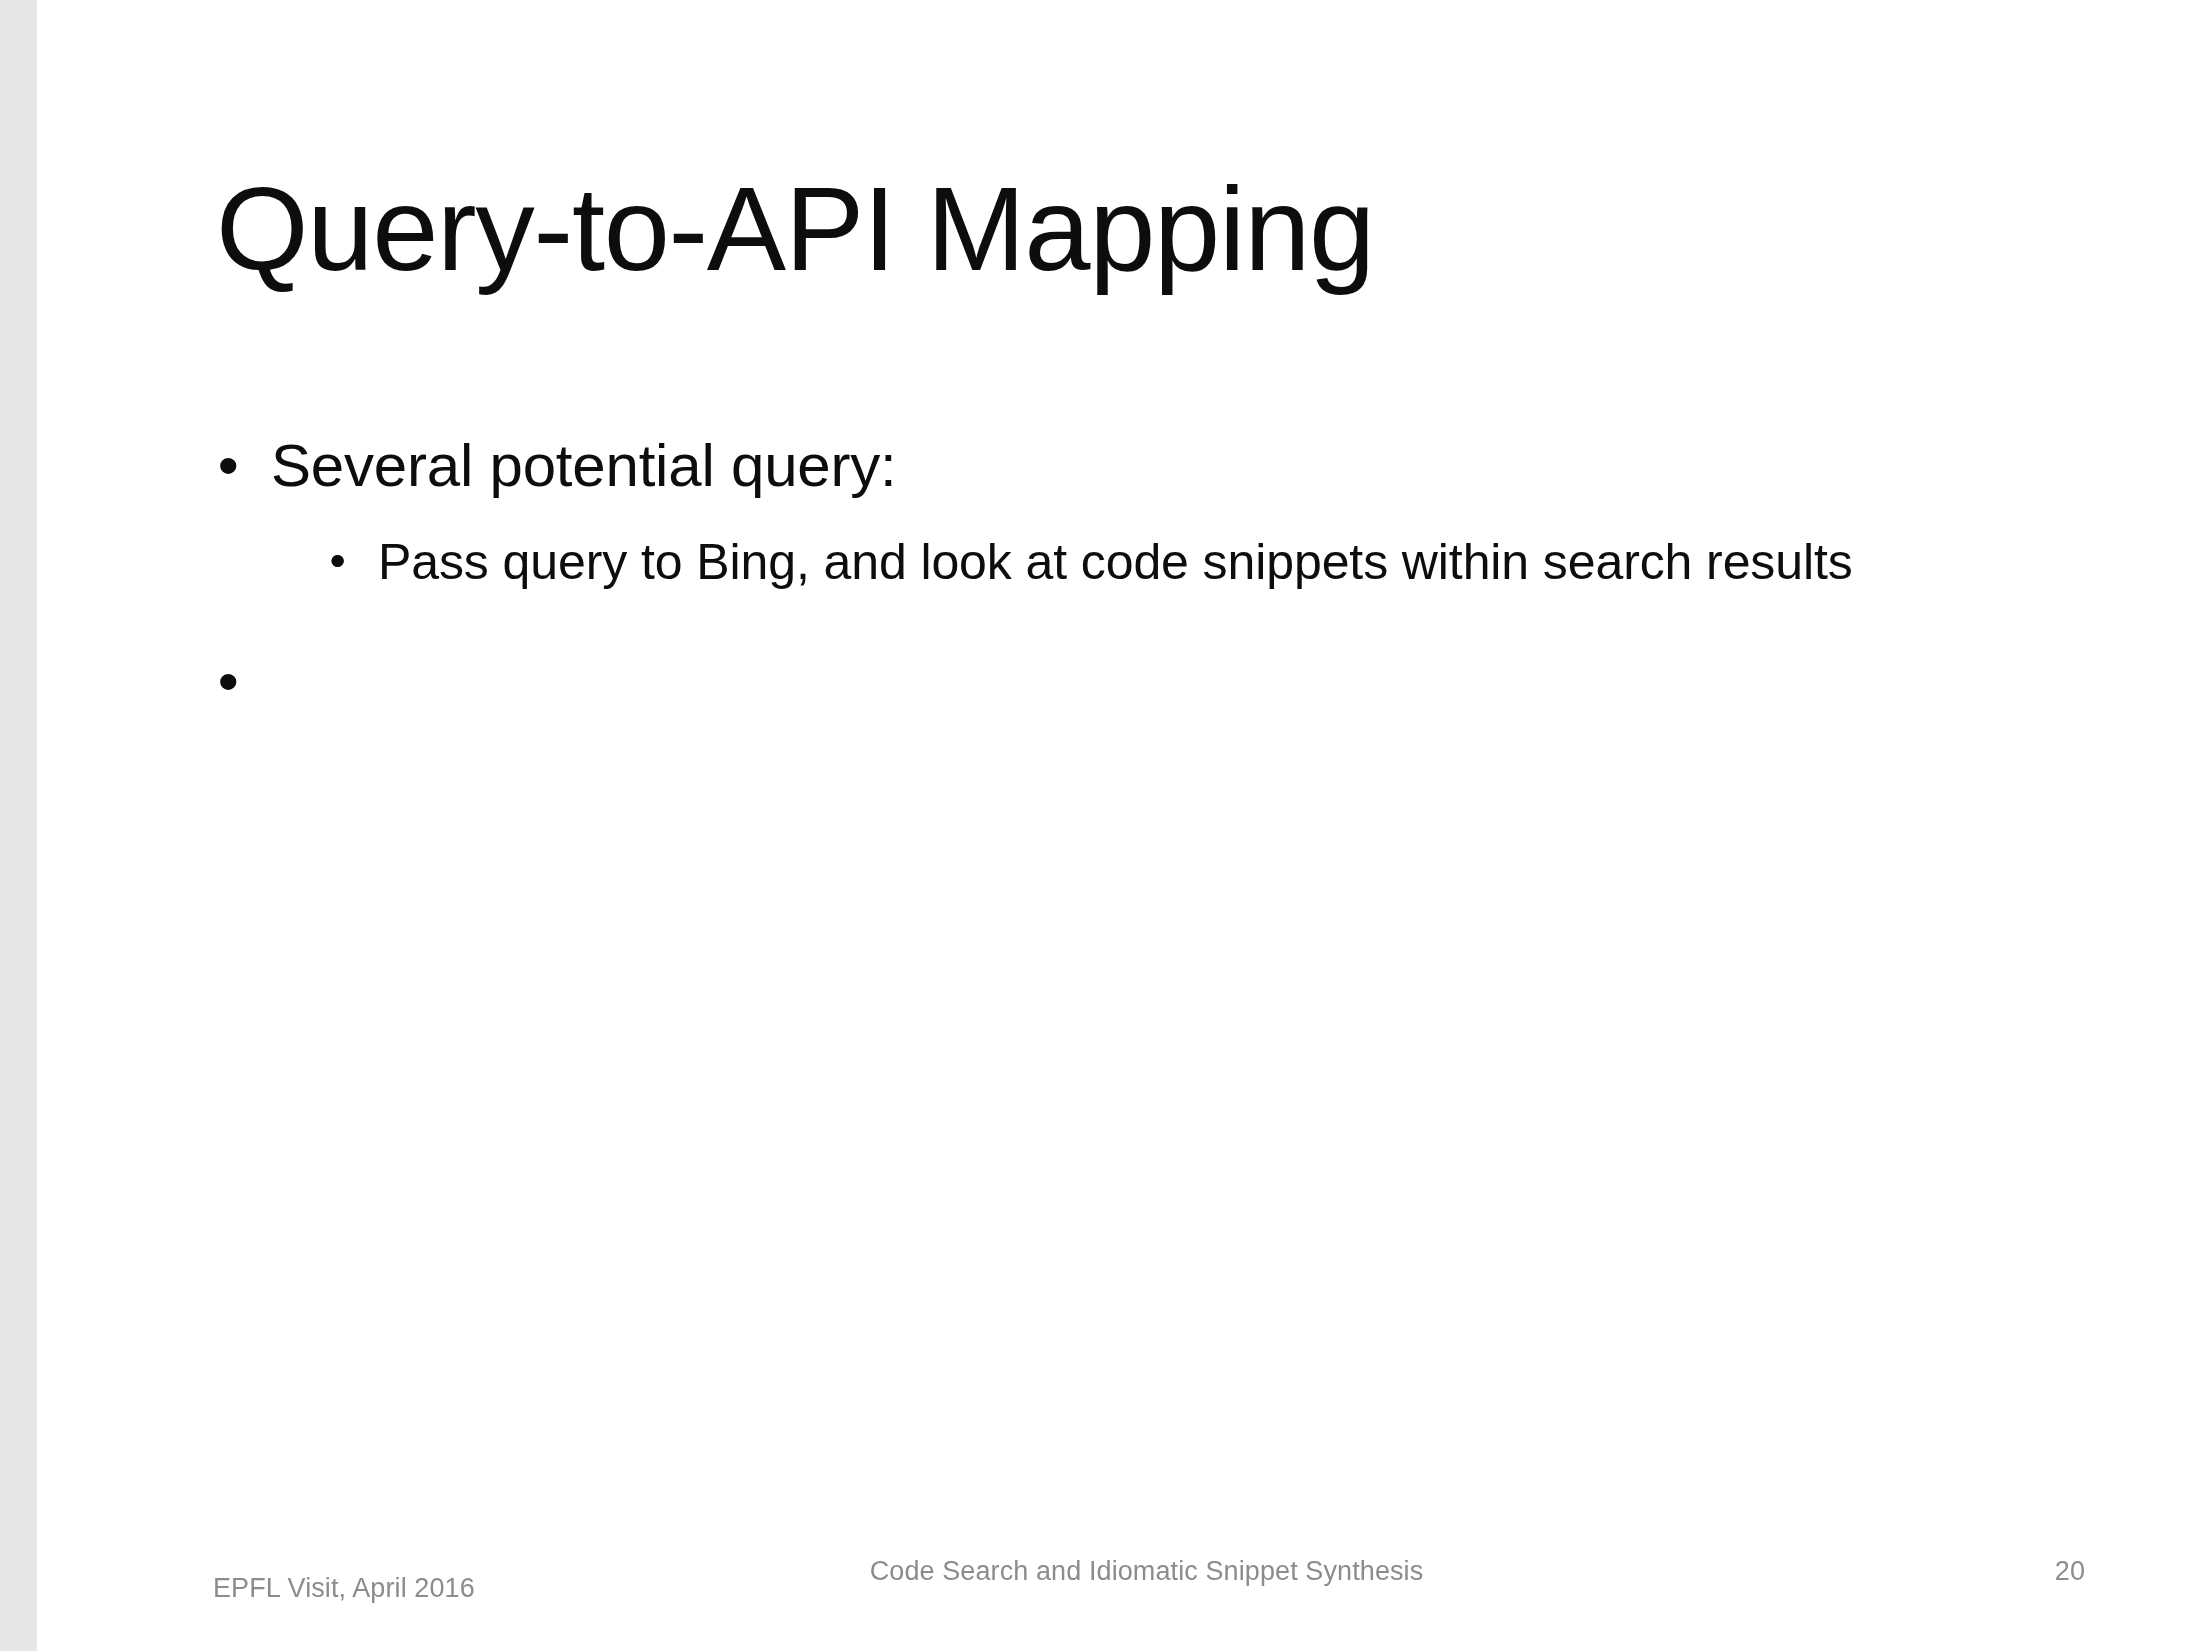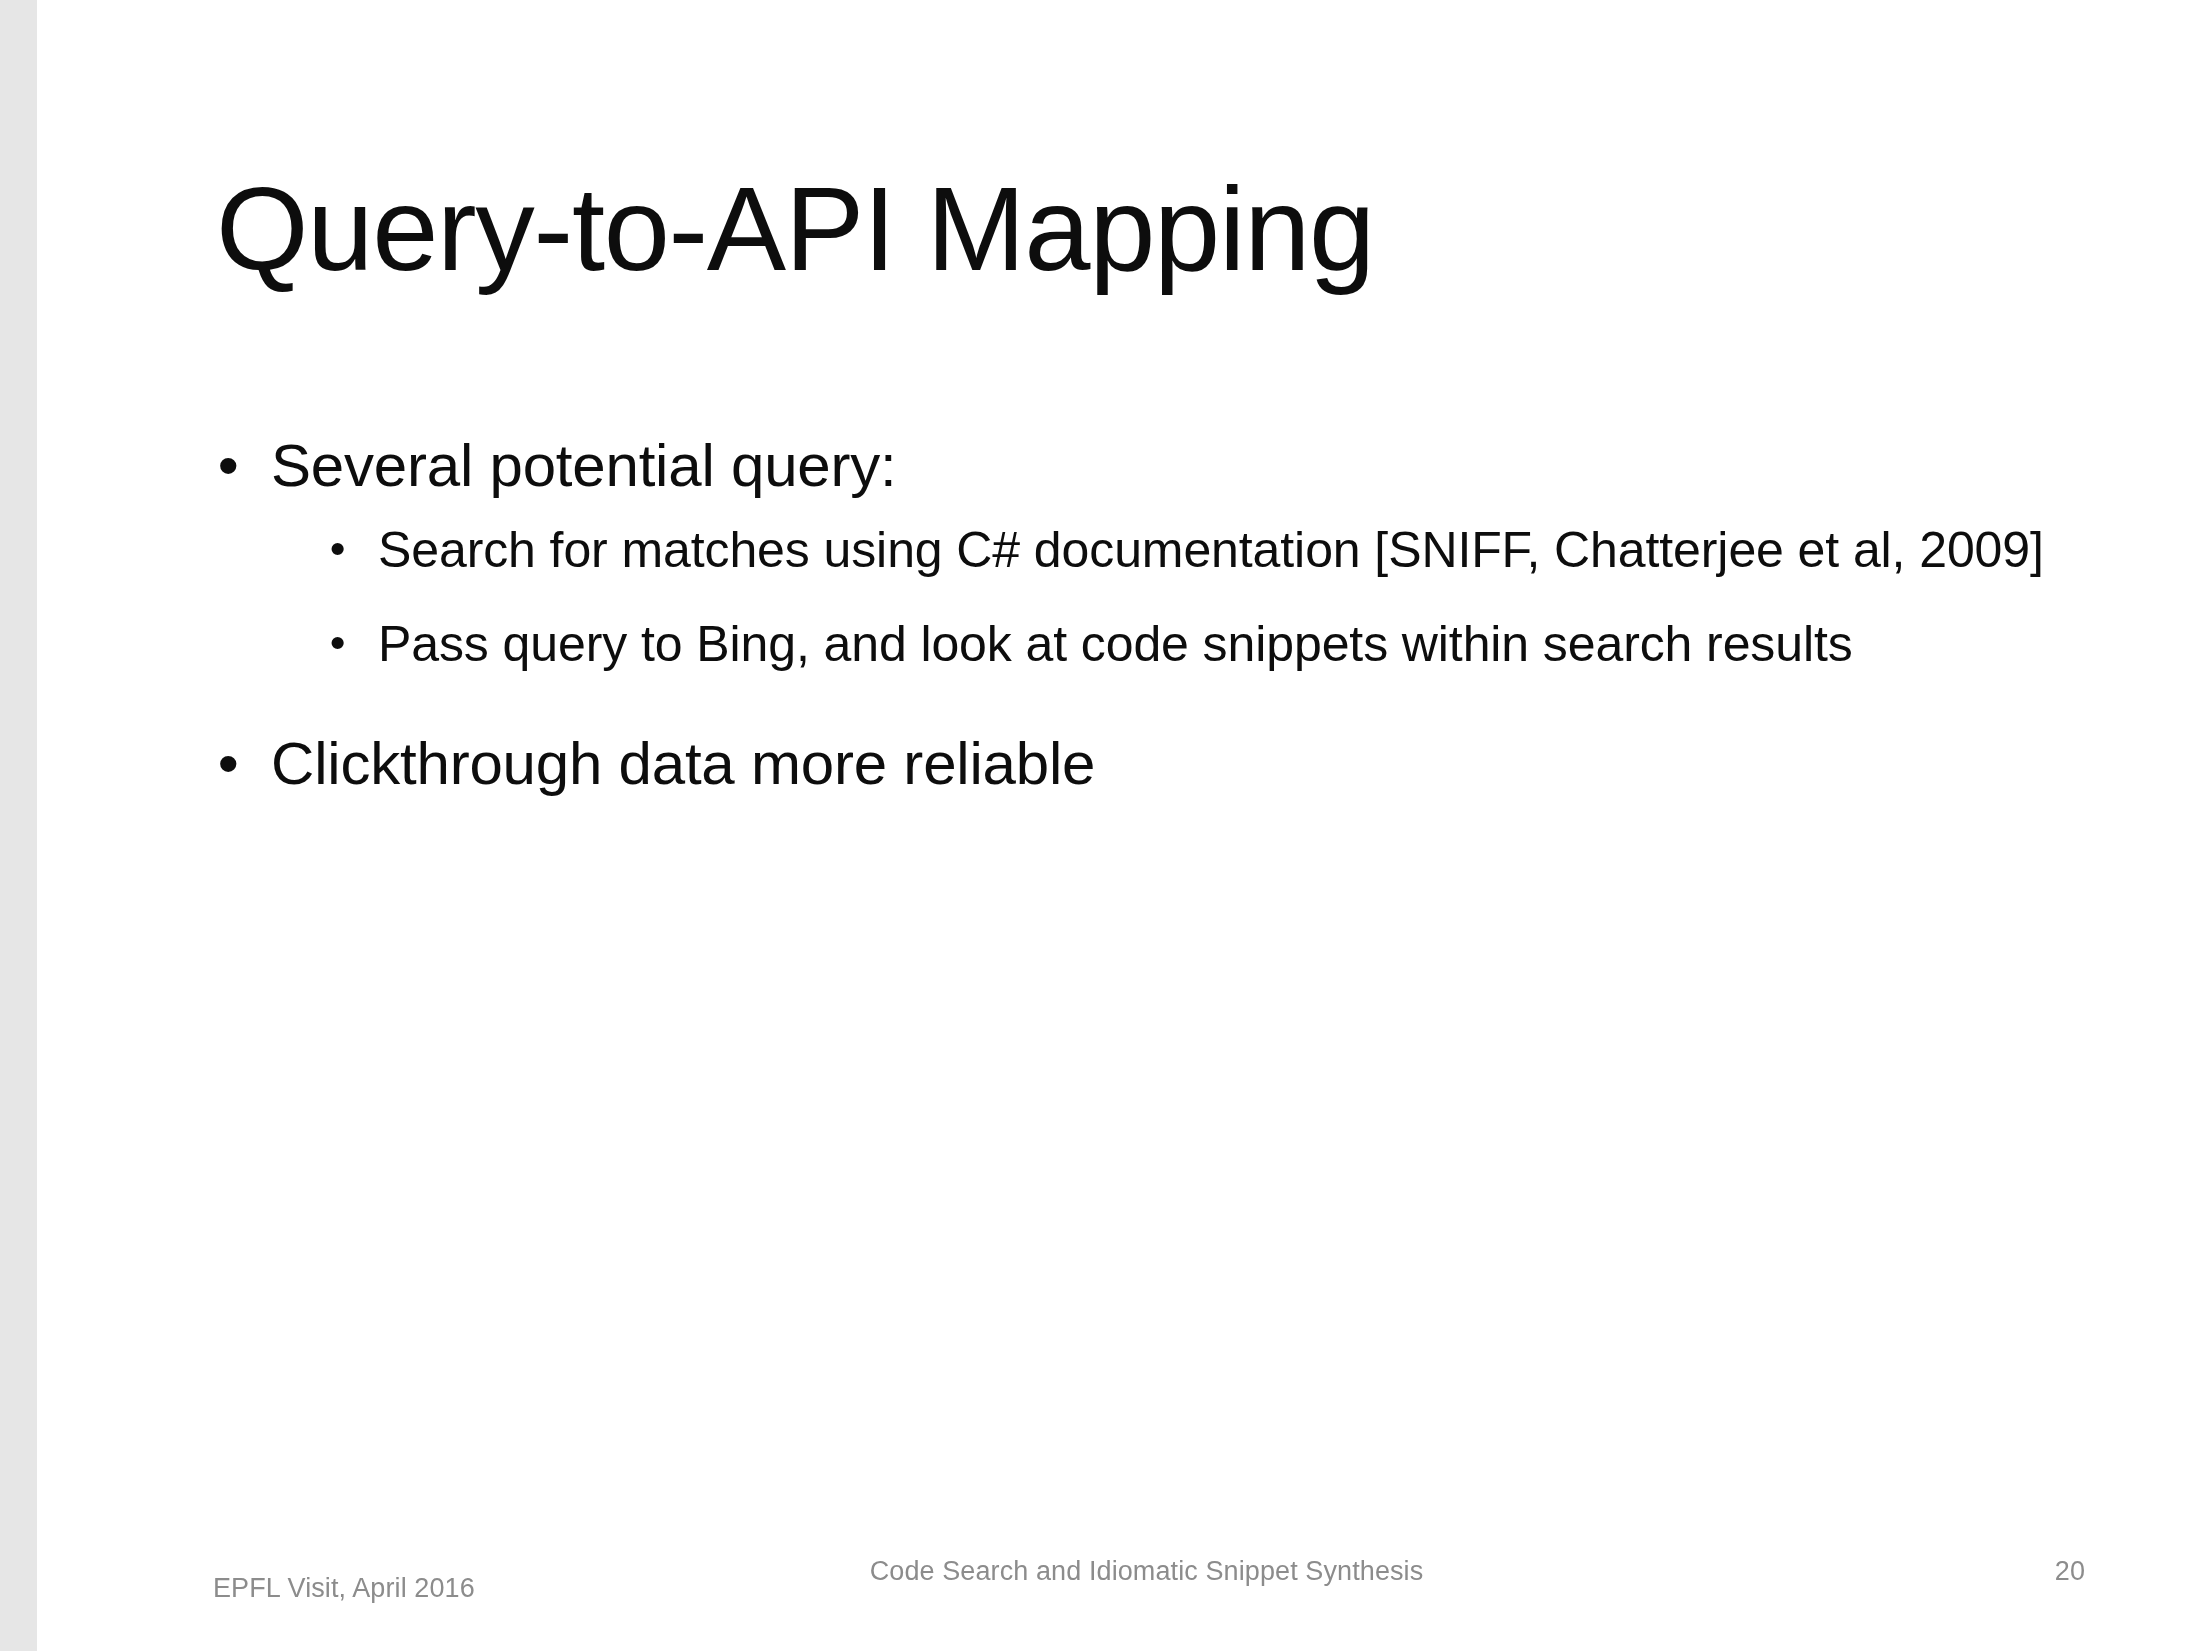--- a/index.html
+++ b/index.html
@@ -156,35 +156,33 @@
 
     <div class="bullet-l1">
       <span class="marker">•</span>
       <span>Several potential query:</span>
     </div>
 
     <div class="sub-list">
 
       <div class="bullet-l2">
         <span class="marker">•</span>
-        <span>Search for matches using C# documentation [SNIFF, Chatterjee et al, 2009]</span>
       </div>
 
       <div class="bullet-l2">
         <span class="marker">•</span>
         <span>Pass query to Bing, and look at code snippets within search results</span>
       </div>
 
     </div>
 
     <div class="spacer-gap"></div>
 
     <div class="bullet-l1">
       <span class="marker">•</span>
-      <span>Clickthrough data more reliable</span>
     </div>
 
   </div>
 
   <div class="footer">
     <div class="footer-left">EPFL Visit, April 2016</div>
     <div class="footer-center">Code Search and Idiomatic Snippet Synthesis</div>
     <div class="footer-right">20</div>
   </div>
 

